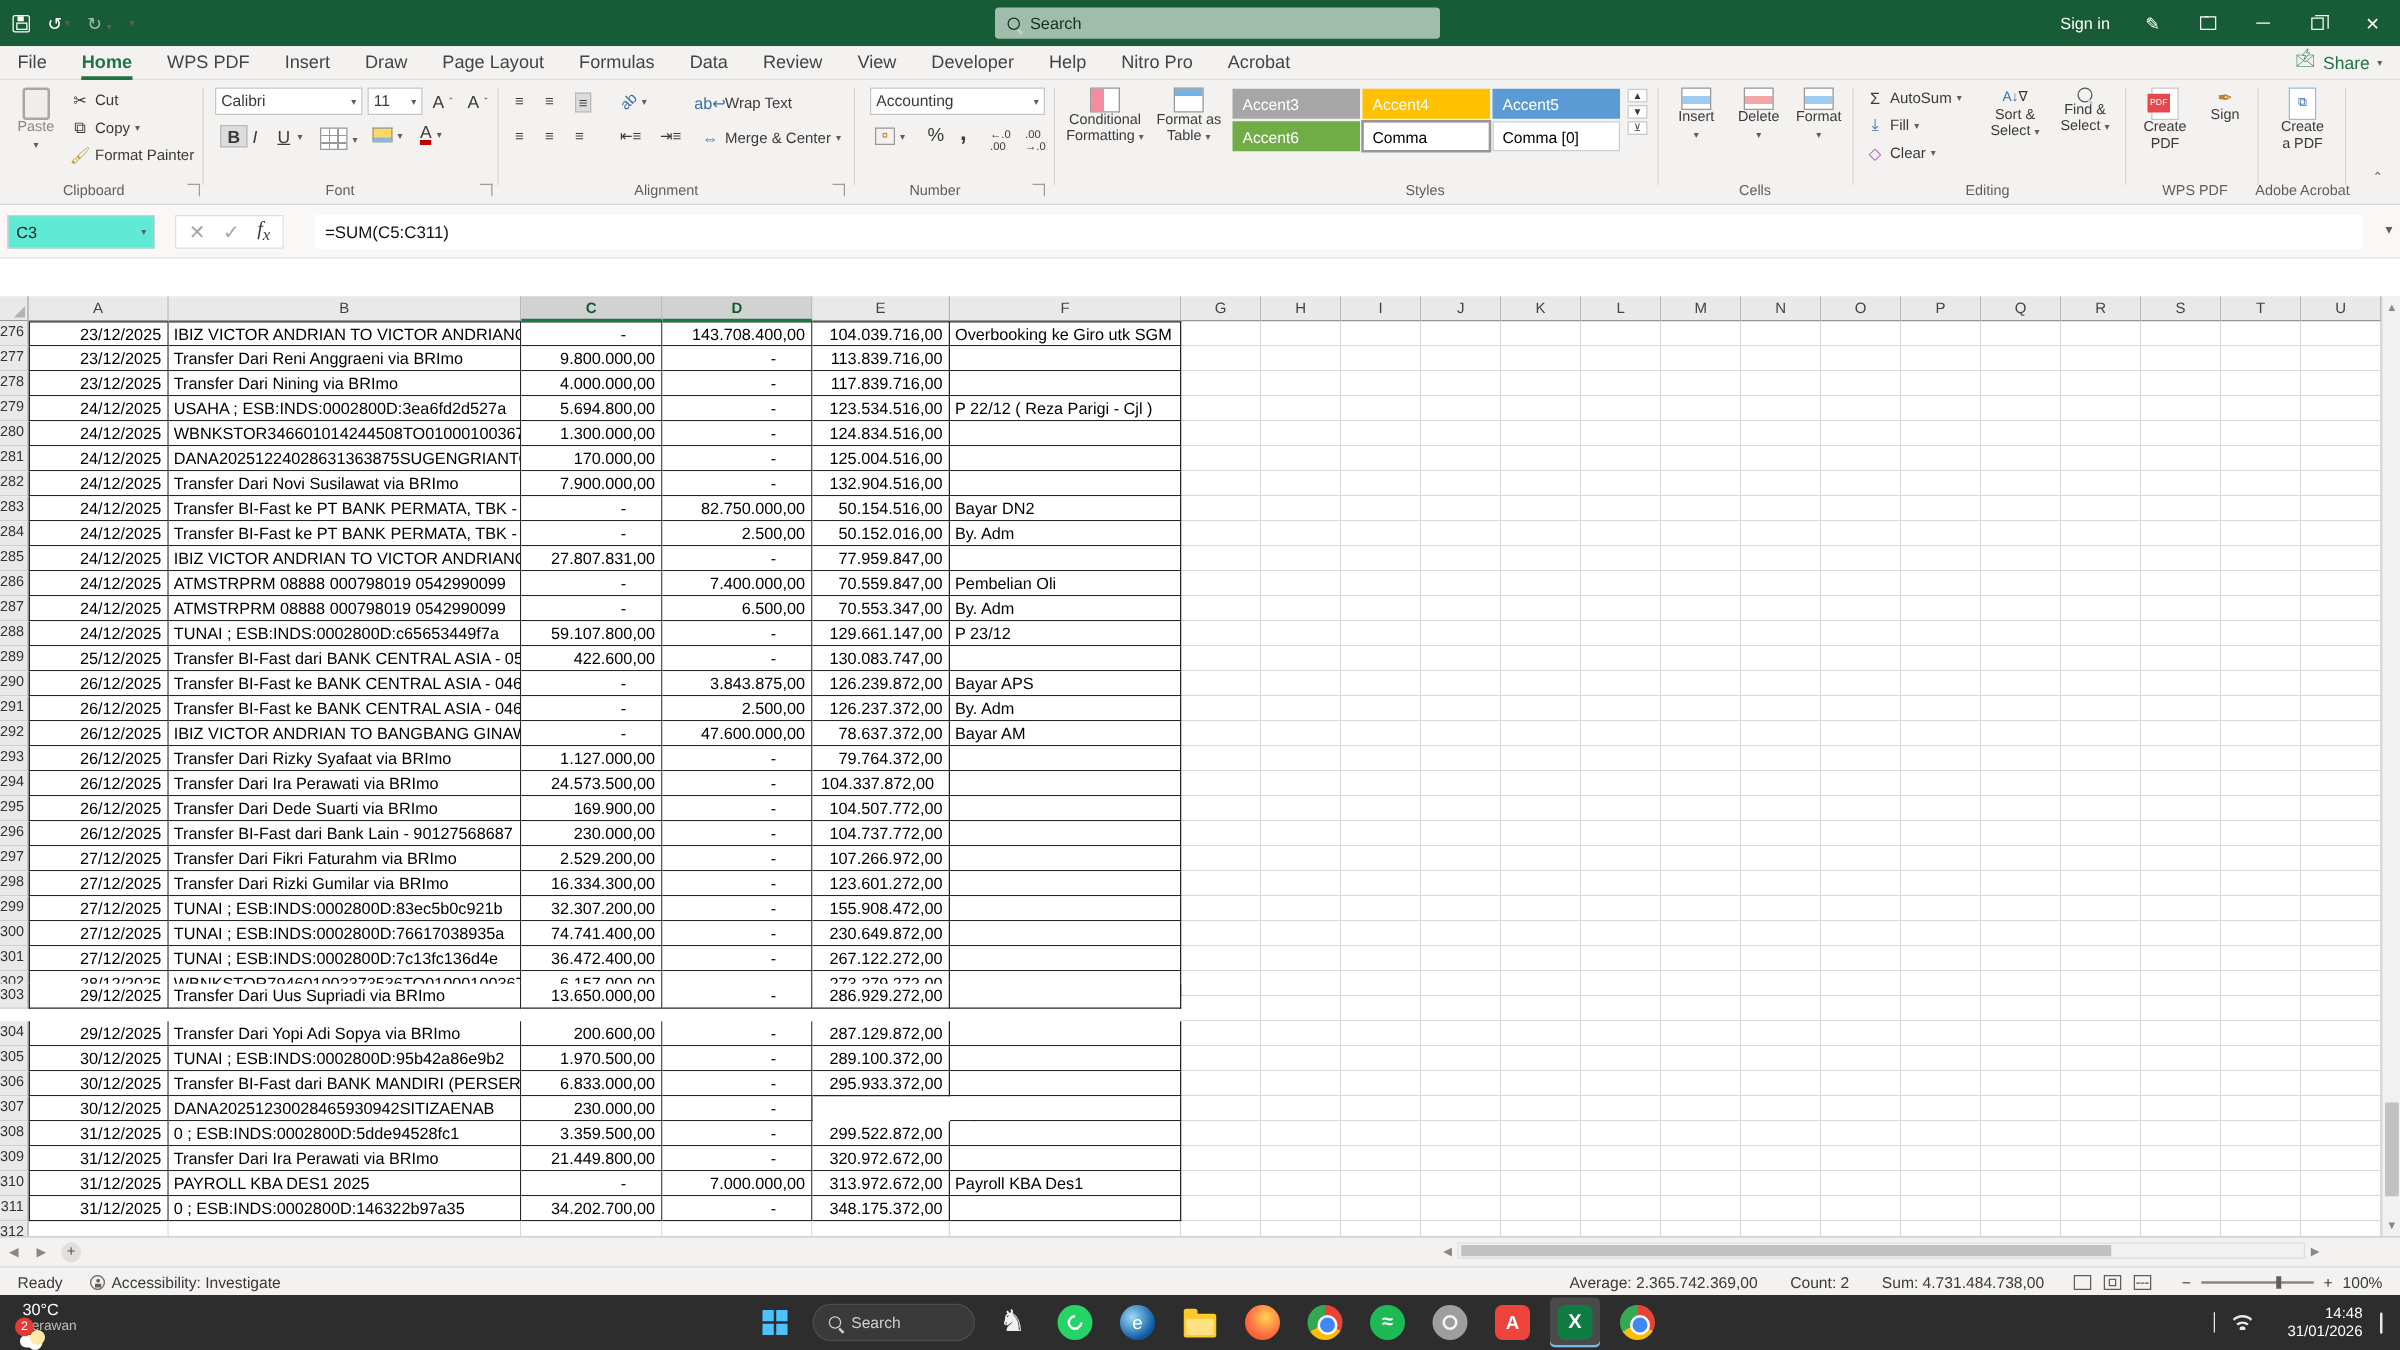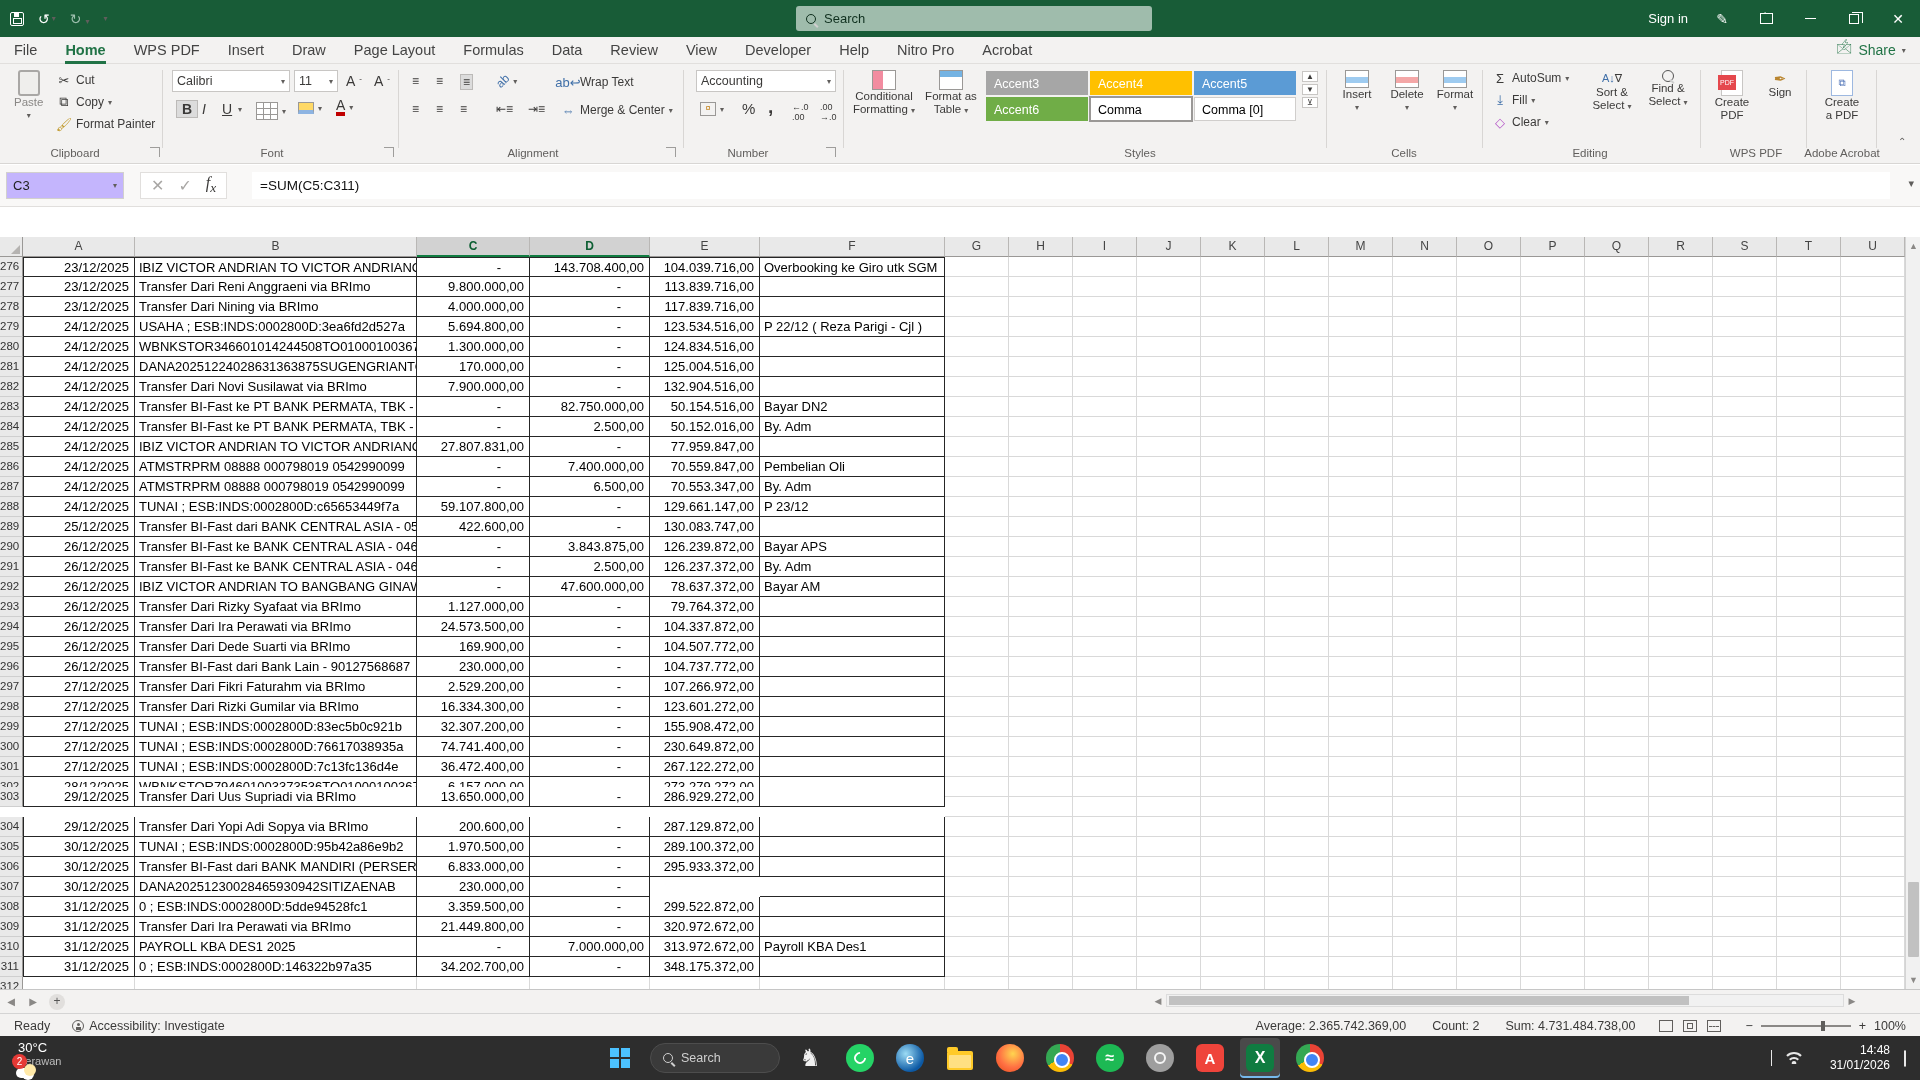--- a/index.html
+++ b/index.html
@@ -47,21 +47,21 @@
   .grid-ic { width:22px; height:18px; background:linear-gradient(#fff,#fff); border:1px solid #9a9896; position:relative; }
   .grid-ic:before { content:""; position:absolute; inset:0; background:
      linear-gradient(to right, transparent 6px, #9a9896 6px, #9a9896 7px, transparent 7px, transparent 13px, #9a9896 13px, #9a9896 14px, transparent 14px),
      linear-gradient(to bottom, transparent 5px, #9a9896 5px, #9a9896 6px, transparent 6px, transparent 11px, #9a9896 11px, #9a9896 12px, transparent 12px); }
   .cf-ic { width:24px; height:20px; border:1px solid #9a9896; background:linear-gradient(90deg,#f28ca0 0 10px,#fff 10px); position:relative; }
   .fat-ic { width:24px; height:20px; border:1px solid #9a9896; background:linear-gradient(#74b3e3 0 6px,#fff 6px); }
   .cell-ic { width:24px; height:18px; border:1px solid #9a9896; background:linear-gradient(to bottom, #fff 0 6px, #9ecbf0 6px 12px, #fff 12px); }
 
   
   #formulabar { position:absolute; left:0; top:165px; width:1920px; height:42px; background:#f9f8f7; border-bottom:1px solid #e1dfdd; }
-  #namebox { position:absolute; left:6px; top:7px; width:118px; height:27px; background:#c4b5fd; border:1px solid #d2d0ce; font-size:13px; display:flex; align-items:center; justify-content:space-between; padding:0 6px; color:#222; }
+  #namebox { position:absolute; left:6px; top:7px; width:118px; height:27px; background:#5eead4; border:1px solid #d2d0ce; font-size:13px; display:flex; align-items:center; justify-content:space-between; padding:0 6px; color:#222; }
   #fx-btns { position:absolute; left:140px; top:7px; height:27px; display:flex; align-items:center; gap:14px; background:#fff; border:1px solid #e1dfdd; padding:0 10px; }
   #formula-input { position:absolute; left:252px; top:7px; right:30px; height:27px; background:#fff; font-size:13.5px; display:flex; align-items:center; padding-left:8px; color:#111; }
   #fb-expand { position:absolute; right:6px; top:12px; color:#605e5c; font-size:11px; }
 
   
   #sheet { position:absolute; left:0; top:207px; width:1920px; height:782px; background:#fff; overflow:hidden; }
   #col-headers { position:absolute; left:0; top:30px; height:20px; width:1905px; }
   .col-h { position:absolute; top:0; height:20px; background:#e9e9e9; border-right:1px solid #b9b7b5; border-bottom:1px solid #9a9896; text-align:center; font-size:12px; color:#444; line-height:19px; }
   .col-h.sel { background:#d2d2d2; border-bottom:2px solid #107c41; color:#0c5e32; font-weight:bold; }
   #corner { position:absolute; left:0; top:30px; width:23px; height:20px; background:#e9e9e9; border-right:1px solid #9a9896; border-bottom:1px solid #9a9896; }
@@ -617,21 +617,21 @@
         <div class="cell cD dash" style="left: 530px; width: 120px;">-</div>
         <div class="cell cE num" style="left: 650px; width: 110px;">79.764.372,00</div>
         <div class="cell cF" style="left: 760px; width: 185px;"></div>
       </div>
       <div class="srow" style="top: 360px;">
         <div class="rn">294</div>
         <div class="cell cA left-edge" style="left: 23px; width: 112px;">26/12/2025</div>
         <div class="cell cB" style="left: 135px; width: 282px;">Transfer Dari Ira Perawati via BRImo</div>
         <div class="cell cC num" style="left: 417px; width: 113px;">24.573.500,00</div>
         <div class="cell cD dash" style="left: 530px; width: 120px;">-</div>
-        <div class="cell cE num" style="left: 650px; width: 110px;">104.337.872,00</div>
+        <div class="cell cE num" style="left: 650px; width: 110px; text-align: center;">104.337.872,00</div>
         <div class="cell cF" style="left: 760px; width: 185px;"></div>
       </div>
       <div class="srow" style="top: 380px;">
         <div class="rn">295</div>
         <div class="cell cA left-edge" style="left: 23px; width: 112px;">26/12/2025</div>
         <div class="cell cB" style="left: 135px; width: 282px;">Transfer Dari Dede Suarti via BRImo</div>
         <div class="cell cC num" style="left: 417px; width: 113px;">169.900,00</div>
         <div class="cell cD dash" style="left: 530px; width: 120px;">-</div>
         <div class="cell cE num" style="left: 650px; width: 110px;">104.507.772,00</div>
         <div class="cell cF" style="left: 760px; width: 185px;"></div>

